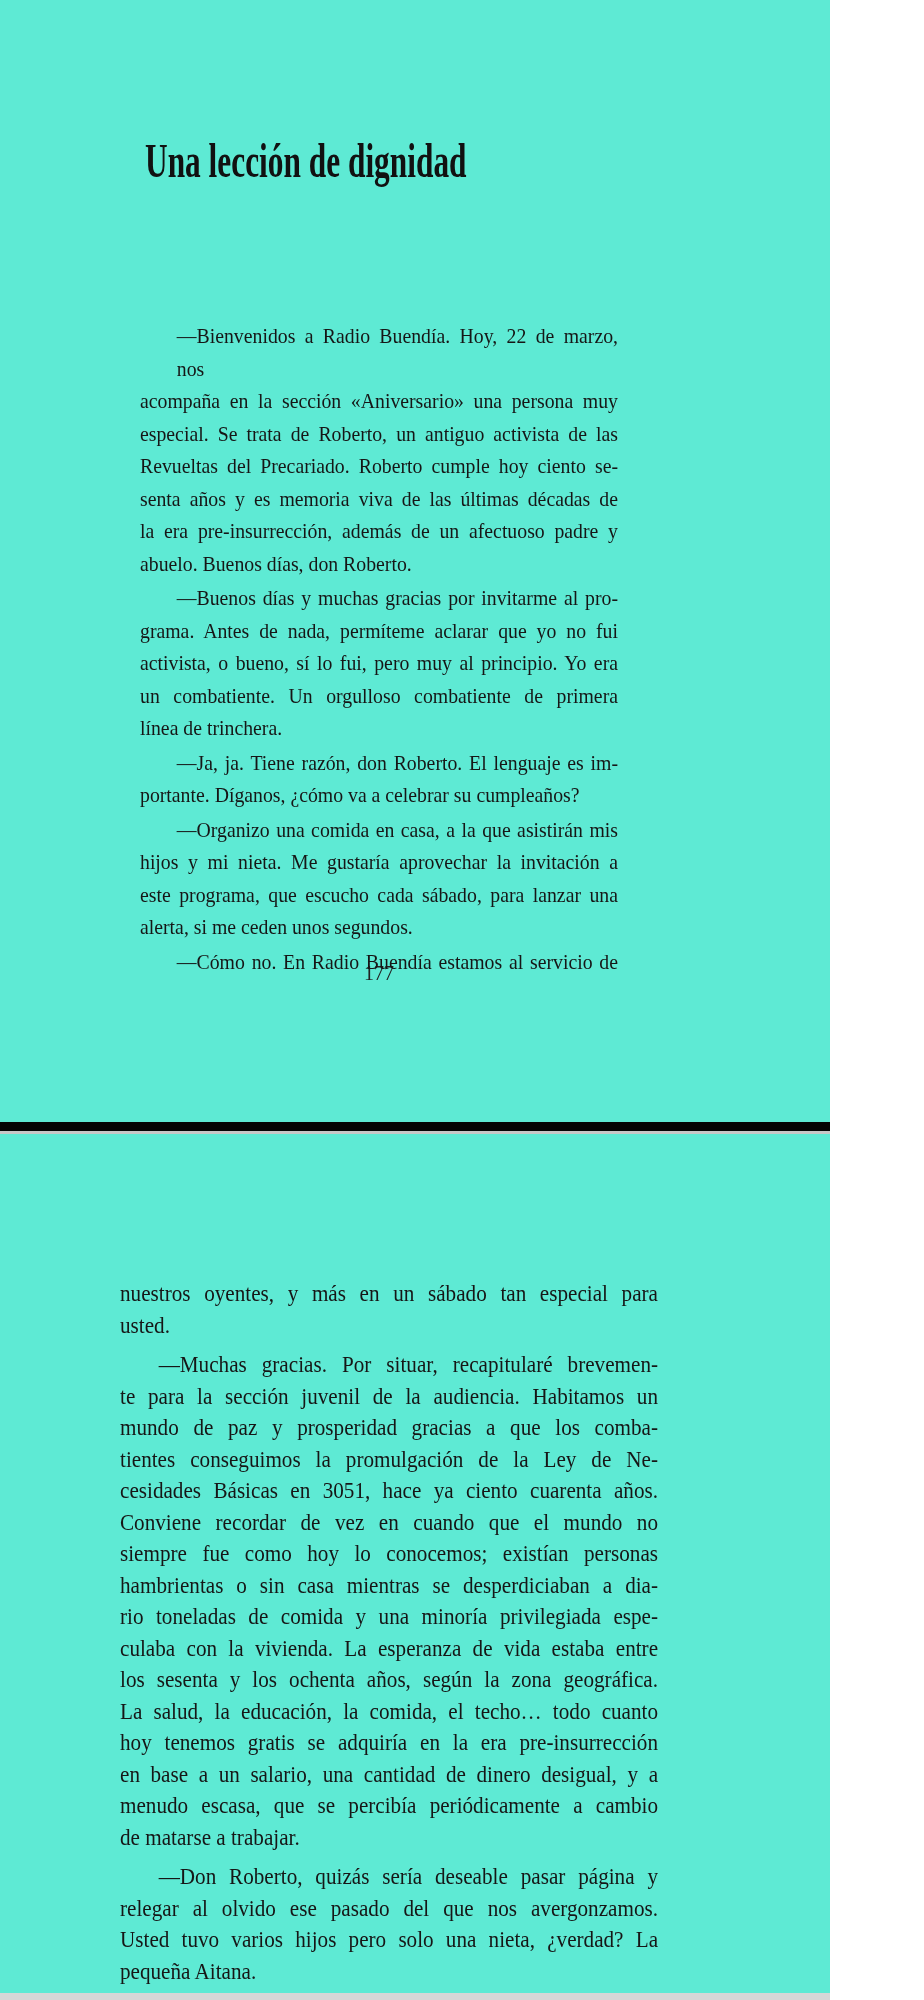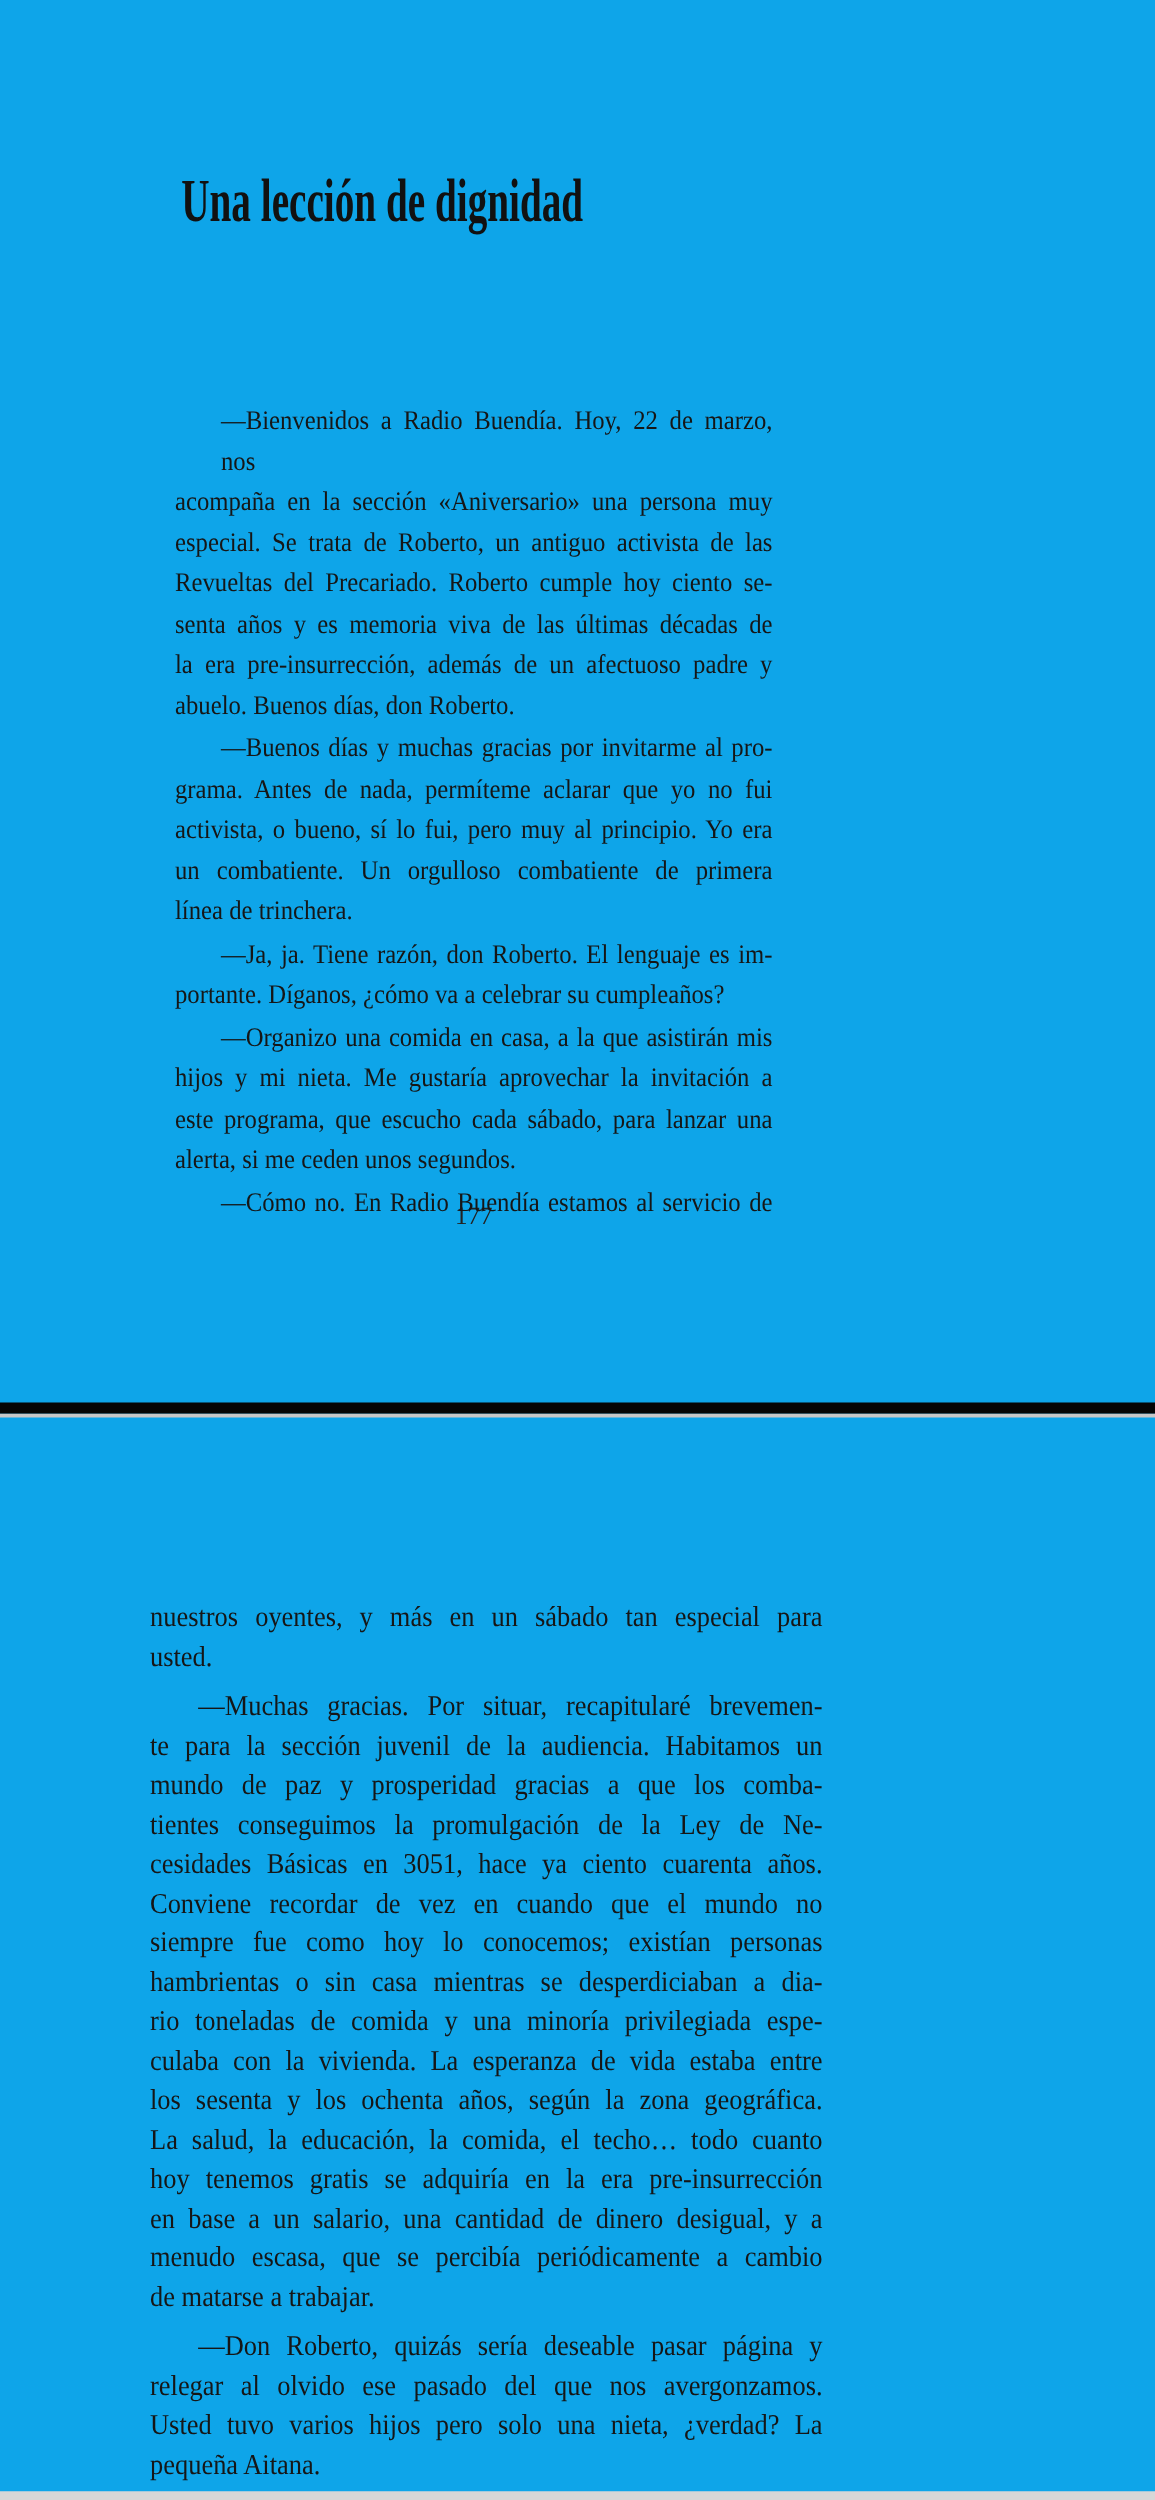--- a/index.html
+++ b/index.html
@@ -1,20 +1,20 @@
 <!DOCTYPE html>
 <html><head>
 <meta charset="utf-8">
 <style>
   html, body { margin: 0; padding: 0; background: #ffffff; }
   .viewport {
     position: relative;
-    width: 924px;
+    width: 830px;
     height: 2000px;
-    background: #0ea5e9;
+    background: #5eead4;
     overflow: hidden;
     font-family: "Liberation Serif", serif;
     color: #161616;
   }
   .chapter-title {
     position: absolute;
     left: 145px;
     top: 134px;
     margin: 0;
     font-size: 49px;

